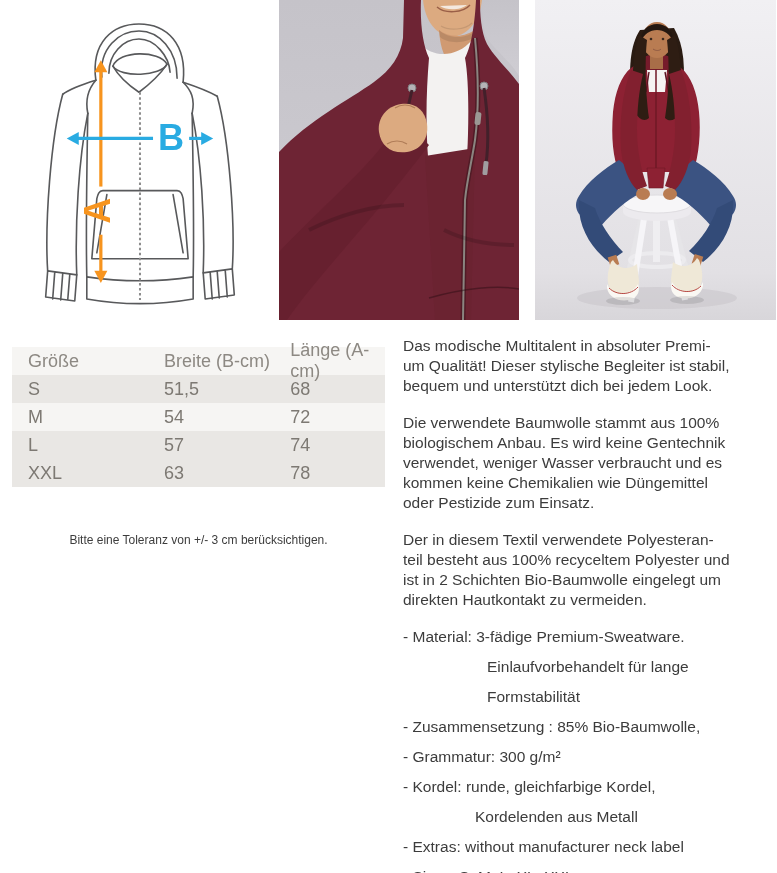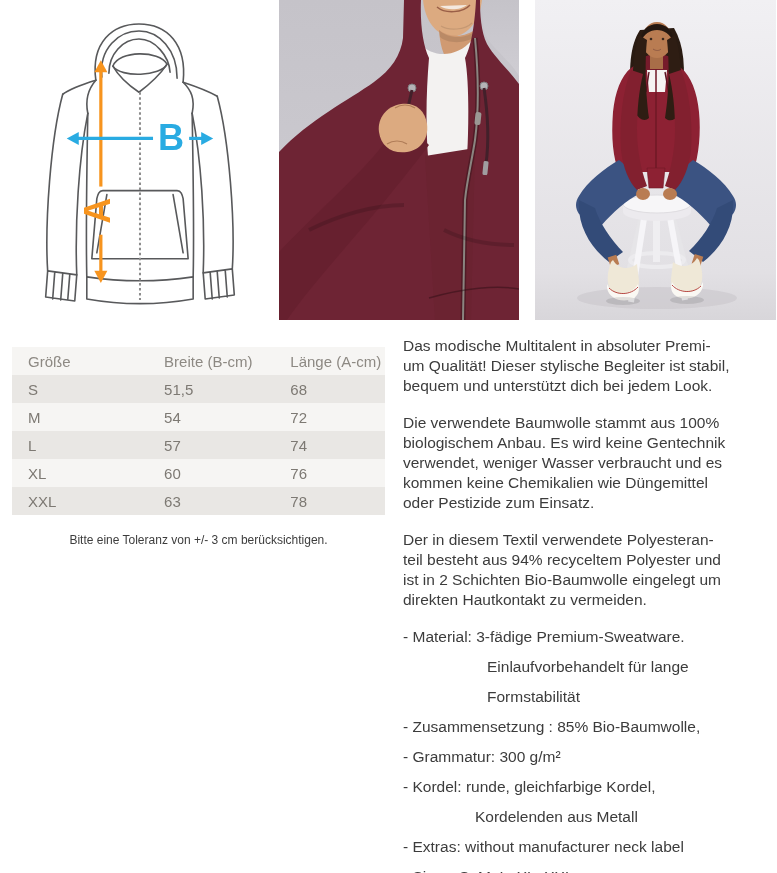--- a/index.html
+++ b/index.html
@@ -7,21 +7,21 @@
        font-family:"Liberation Sans","DejaVu Sans",sans-serif;}
   .abs{position:absolute;}
 
   
   #diagram{left:40px;top:18px;width:212px;height:296px;}
   #photo-mid{left:279px;top:0;width:240px;height:320px;}
   #photo-right{left:535px;top:0;width:241px;height:320px;}
   #diagram svg,#photo-mid svg,#photo-right svg{display:block;width:100%;height:100%;}
 
   
-  #size-table{left:12px;top:347px;width:373px;font-size:15px;}
+  #size-table{left:12px;top:347px;width:373px;font-size:18px;}
   .trow{display:flex;height:28px;align-items:center;}
   .trow.hdr{background:#f6f5f3;color:#8d8983;}
   .trow.dark{background:#e9e7e4;color:#7d7973;}
   .trow.light{background:#f6f5f3;color:#7d7973;}
   .c1{width:105px;padding-left:16px;}
   .c2{width:144px;margin-left:44px;}
   .c3{width:108px;}
 
   
   #tolerance{left:12px;top:533px;width:373px;text-align:center;
@@ -226,45 +226,40 @@
   <div class="trow light">
     <div class="c1">M</div>
     <div class="c2">54</div>
     <div class="c3">72</div>
   </div>
   <div class="trow dark">
     <div class="c1">L</div>
     <div class="c2">57</div>
     <div class="c3">74</div>
   </div>
-  <div class="trow light">
-    <div class="c1">XL</div>
-    <div class="c2">60</div>
-    <div class="c3">76</div>
-  </div>
   <div class="trow dark">
     <div class="c1">XXL</div>
     <div class="c2">63</div>
     <div class="c3">78</div>
   </div>
 </div>
 
 <div id="tolerance" class="abs">Bitte eine Toleranz von +/- 3 cm berücksichtigen.</div>
 
 <div id="description" class="abs">
   <p>Das modische Multitalent in absoluter Premi-
 um Qualität! Dieser stylische Begleiter ist stabil,
 bequem und unterstützt dich bei jedem Look.</p>
   <p>Die verwendete Baumwolle stammt aus 100%
 biologischem Anbau. Es wird keine Gentechnik
 verwendet, weniger Wasser verbraucht und es
 kommen keine Chemikalien wie Düngemittel
 oder Pestizide zum Einsatz.</p>
   <p>Der in diesem Textil verwendete Polyesteran-
-teil besteht aus 94% recyceltem Polyester und
+teil besteht aus 100% recyceltem Polyester und
 ist in 2 Schichten Bio-Baumwolle eingelegt um
 direkten Hautkontakt zu vermeiden.</p>
   <div class="dlist">
     <div class="dline">- Material: 3-fädige Premium-Sweatware.</div>
     <div class="dline ind-a">Einlaufvorbehandelt für lange</div>
     <div class="dline ind-a">Formstabilität</div>
     <div class="dline">- Zusammensetzung : 85% Bio-Baumwolle,</div>
     <div class="dline">- Grammatur: 300 g/m²</div>
     <div class="dline">- Kordel: runde, gleichfarbige Kordel,</div>
     <div class="dline ind-c">Kordelenden aus Metall</div>

